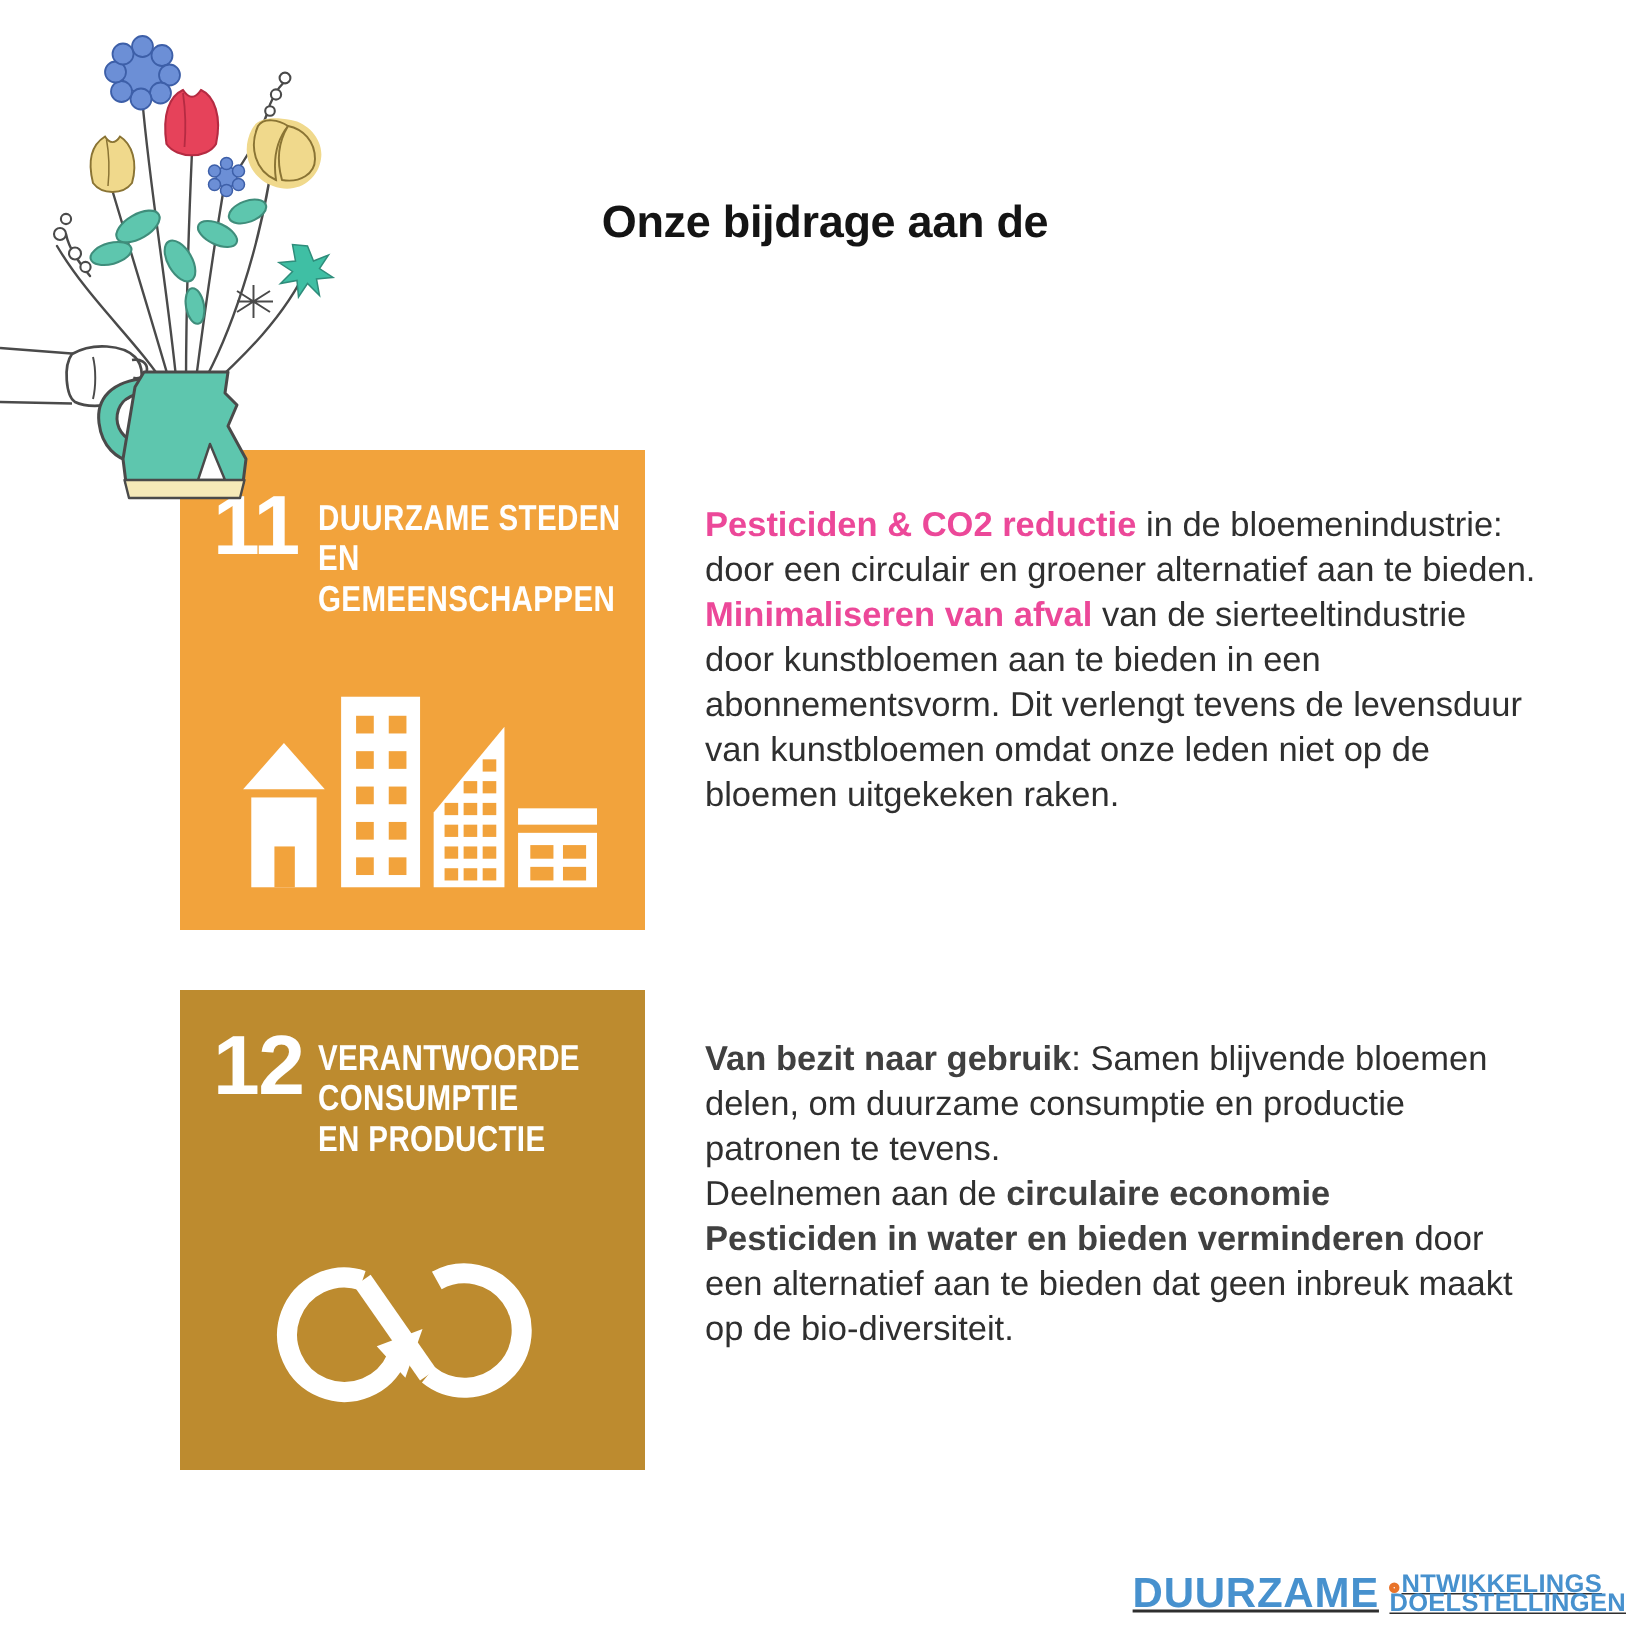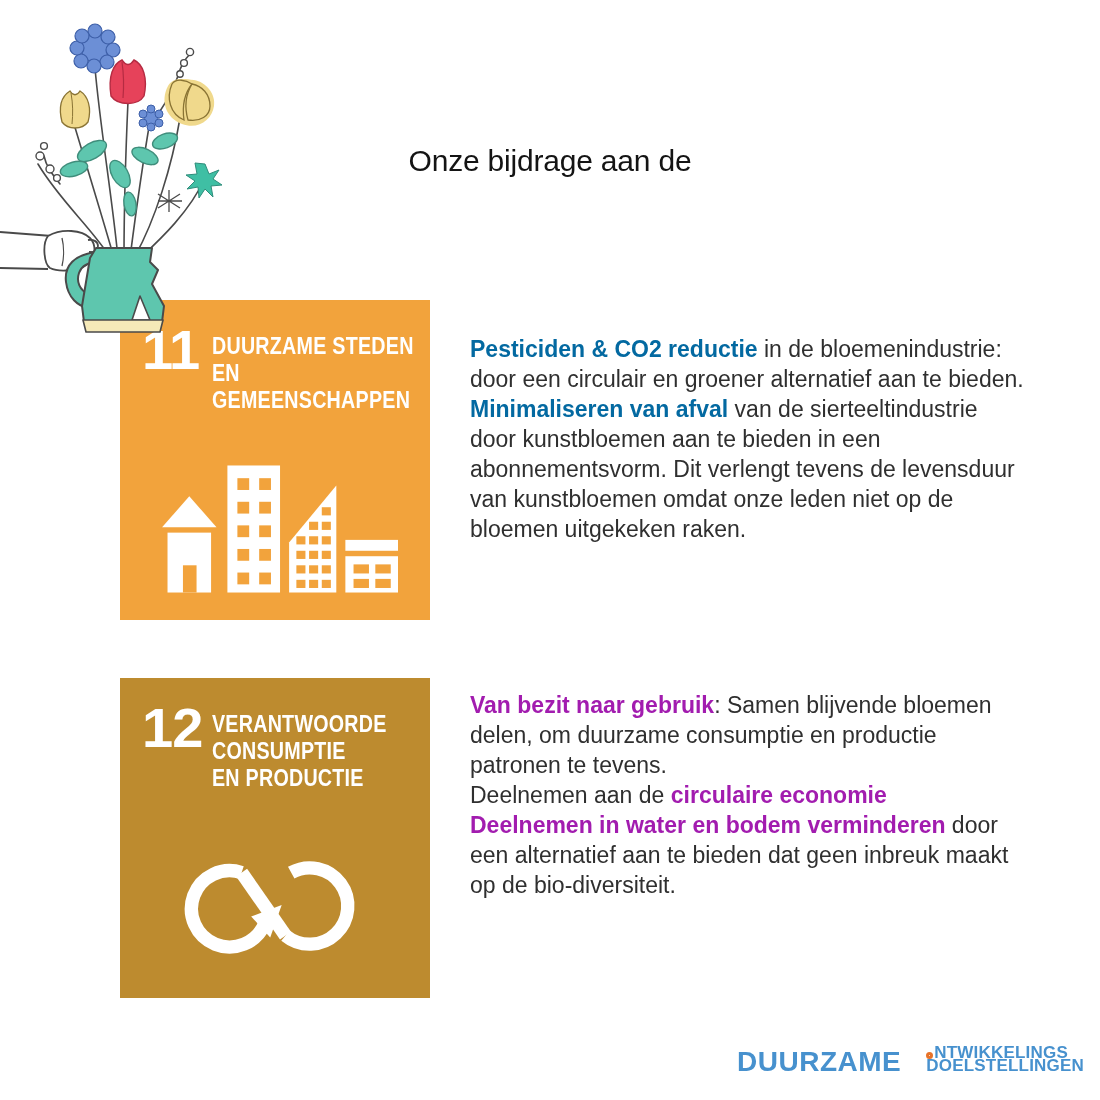--- a/index.html
+++ b/index.html
@@ -5,53 +5,53 @@
   * { margin:0; padding:0; box-sizing:border-box; }
   html,body { background:#e9e9e9; }
   .canvas {
     position:relative; width:1100px; height:1100px; margin:0 auto;
     background:#ffffff; overflow:hidden;
     font-family:"Liberation Sans", sans-serif; color:#2f2f2f;
   }
 
   
   .main-title {
-    position:absolute; top:142px; left:200px; width:700px;
-    text-align:center; font-weight:400; font-size:30px; line-height:38px;
+    position:absolute; top:130px; left:200px; width:700px;
+    text-align:center; font-weight:700; font-size:30px; line-height:38px;
     color:#141414; letter-spacing:-0.2px;
   }
 
   
   .sdg-card { position:absolute; left:120px; width:310px; height:320px; z-index:1; }
   .sdg-card.card-11 { top:300px; background:#F2A33C; }
-  .sdg-card.card-12 { top:678px; background:#BD8B2F; }
+  .sdg-card.card-12 { top:660px; background:#BD8B2F; }
   .sdg-number {
     position:absolute; top:22px; left:22px; color:#fff;
     font-size:56px; font-weight:700; line-height:56px; letter-spacing:-1px;
   }
   .sdg-heading {
     position:absolute; top:32px; left:92px; color:#fff;
     font-weight:700; font-size:24px; line-height:27px;
     transform:scaleX(0.82); transform-origin:left top;
     white-space:nowrap; letter-spacing:0.3px;
   }
   .sdg-icon-wrap { position:absolute; left:0; right:0; bottom:14px; text-align:center; }
 
   
   .text-col { position:absolute; left:470px; width:558px; font-size:23px; line-height:30px; }
   .text-col.block-1 { top:334px; }
   .text-col.block-2 { top:690px; }
   .text-col p + p { }
-  .accent-orange { color:#0369a1; font-weight:700; }
-  .accent-gold   { color:#a21caf; font-weight:700; }
+  .accent-orange { color:#ec4899; font-weight:700; }
+  .accent-gold   { color:#404040; font-weight:700; }
 
   
   .logo {
     position:absolute; right:16px; top:1046px;
-    display:flex; gap:25px; z-index:2;
+    display:flex; align-items:center; gap:7px; z-index:2;text-decoration:underline;
   }
   .logo-main { color:#4791CE; font-weight:700; font-size:28px; letter-spacing:0.5px; }
   .logo-sub  { color:#4791CE; font-weight:700; font-size:17px; line-height:13px; letter-spacing:0.2px; }
   .sdg-ring {
     display:inline-block; width:7px; height:7px; border:3px solid #E8732A;
     border-radius:50%; vertical-align:-1px; margin-right:1px;
   }
 
   
   .illustration { position:absolute; left:0; top:6px; width:245px; height:330px; z-index:3; }
@@ -240,21 +240,21 @@
   </div>
 
   <div class="text-col block-1">
     <p><span class="accent-orange">Pesticiden &amp; CO2 reductie</span><span> in de bloemenindustrie: door een circulair en groener alternatief aan te bieden.</span></p>
     <p><span class="accent-orange">Minimaliseren van afval</span><span> van de sierteeltindustrie door kunstbloemen aan te bieden in een abonnementsvorm. Dit verlengt tevens de levensduur van kunstbloemen omdat onze leden niet op de bloemen uitgekeken raken.</span></p>
   </div>
 
   <div class="text-col block-2">
     <p><span class="accent-gold">Van bezit naar gebruik</span><span>: Samen blijvende bloemen delen, om duurzame consumptie en productie patronen te tevens.</span></p>
     <p><span>Deelnemen aan de </span><span class="accent-gold">circulaire economie</span></p>
-    <p><span class="accent-gold">Deelnemen in water en bodem verminderen</span><span> door een alternatief aan te bieden dat geen inbreuk maakt op de bio-diversiteit.</span></p>
+    <p><span class="accent-gold">Pesticiden in water en bieden verminderen</span><span> door een alternatief aan te bieden dat geen inbreuk maakt op de bio-diversiteit.</span></p>
   </div>
 
   <div class="logo">
     <span class="logo-main">DUURZAME</span>
     <span class="logo-sub">
       <span><span class="sdg-ring"></span><span>NTWIKKELINGS</span></span><br>
       <span>DOELSTELLINGEN</span>
     </span>
   </div>
 

